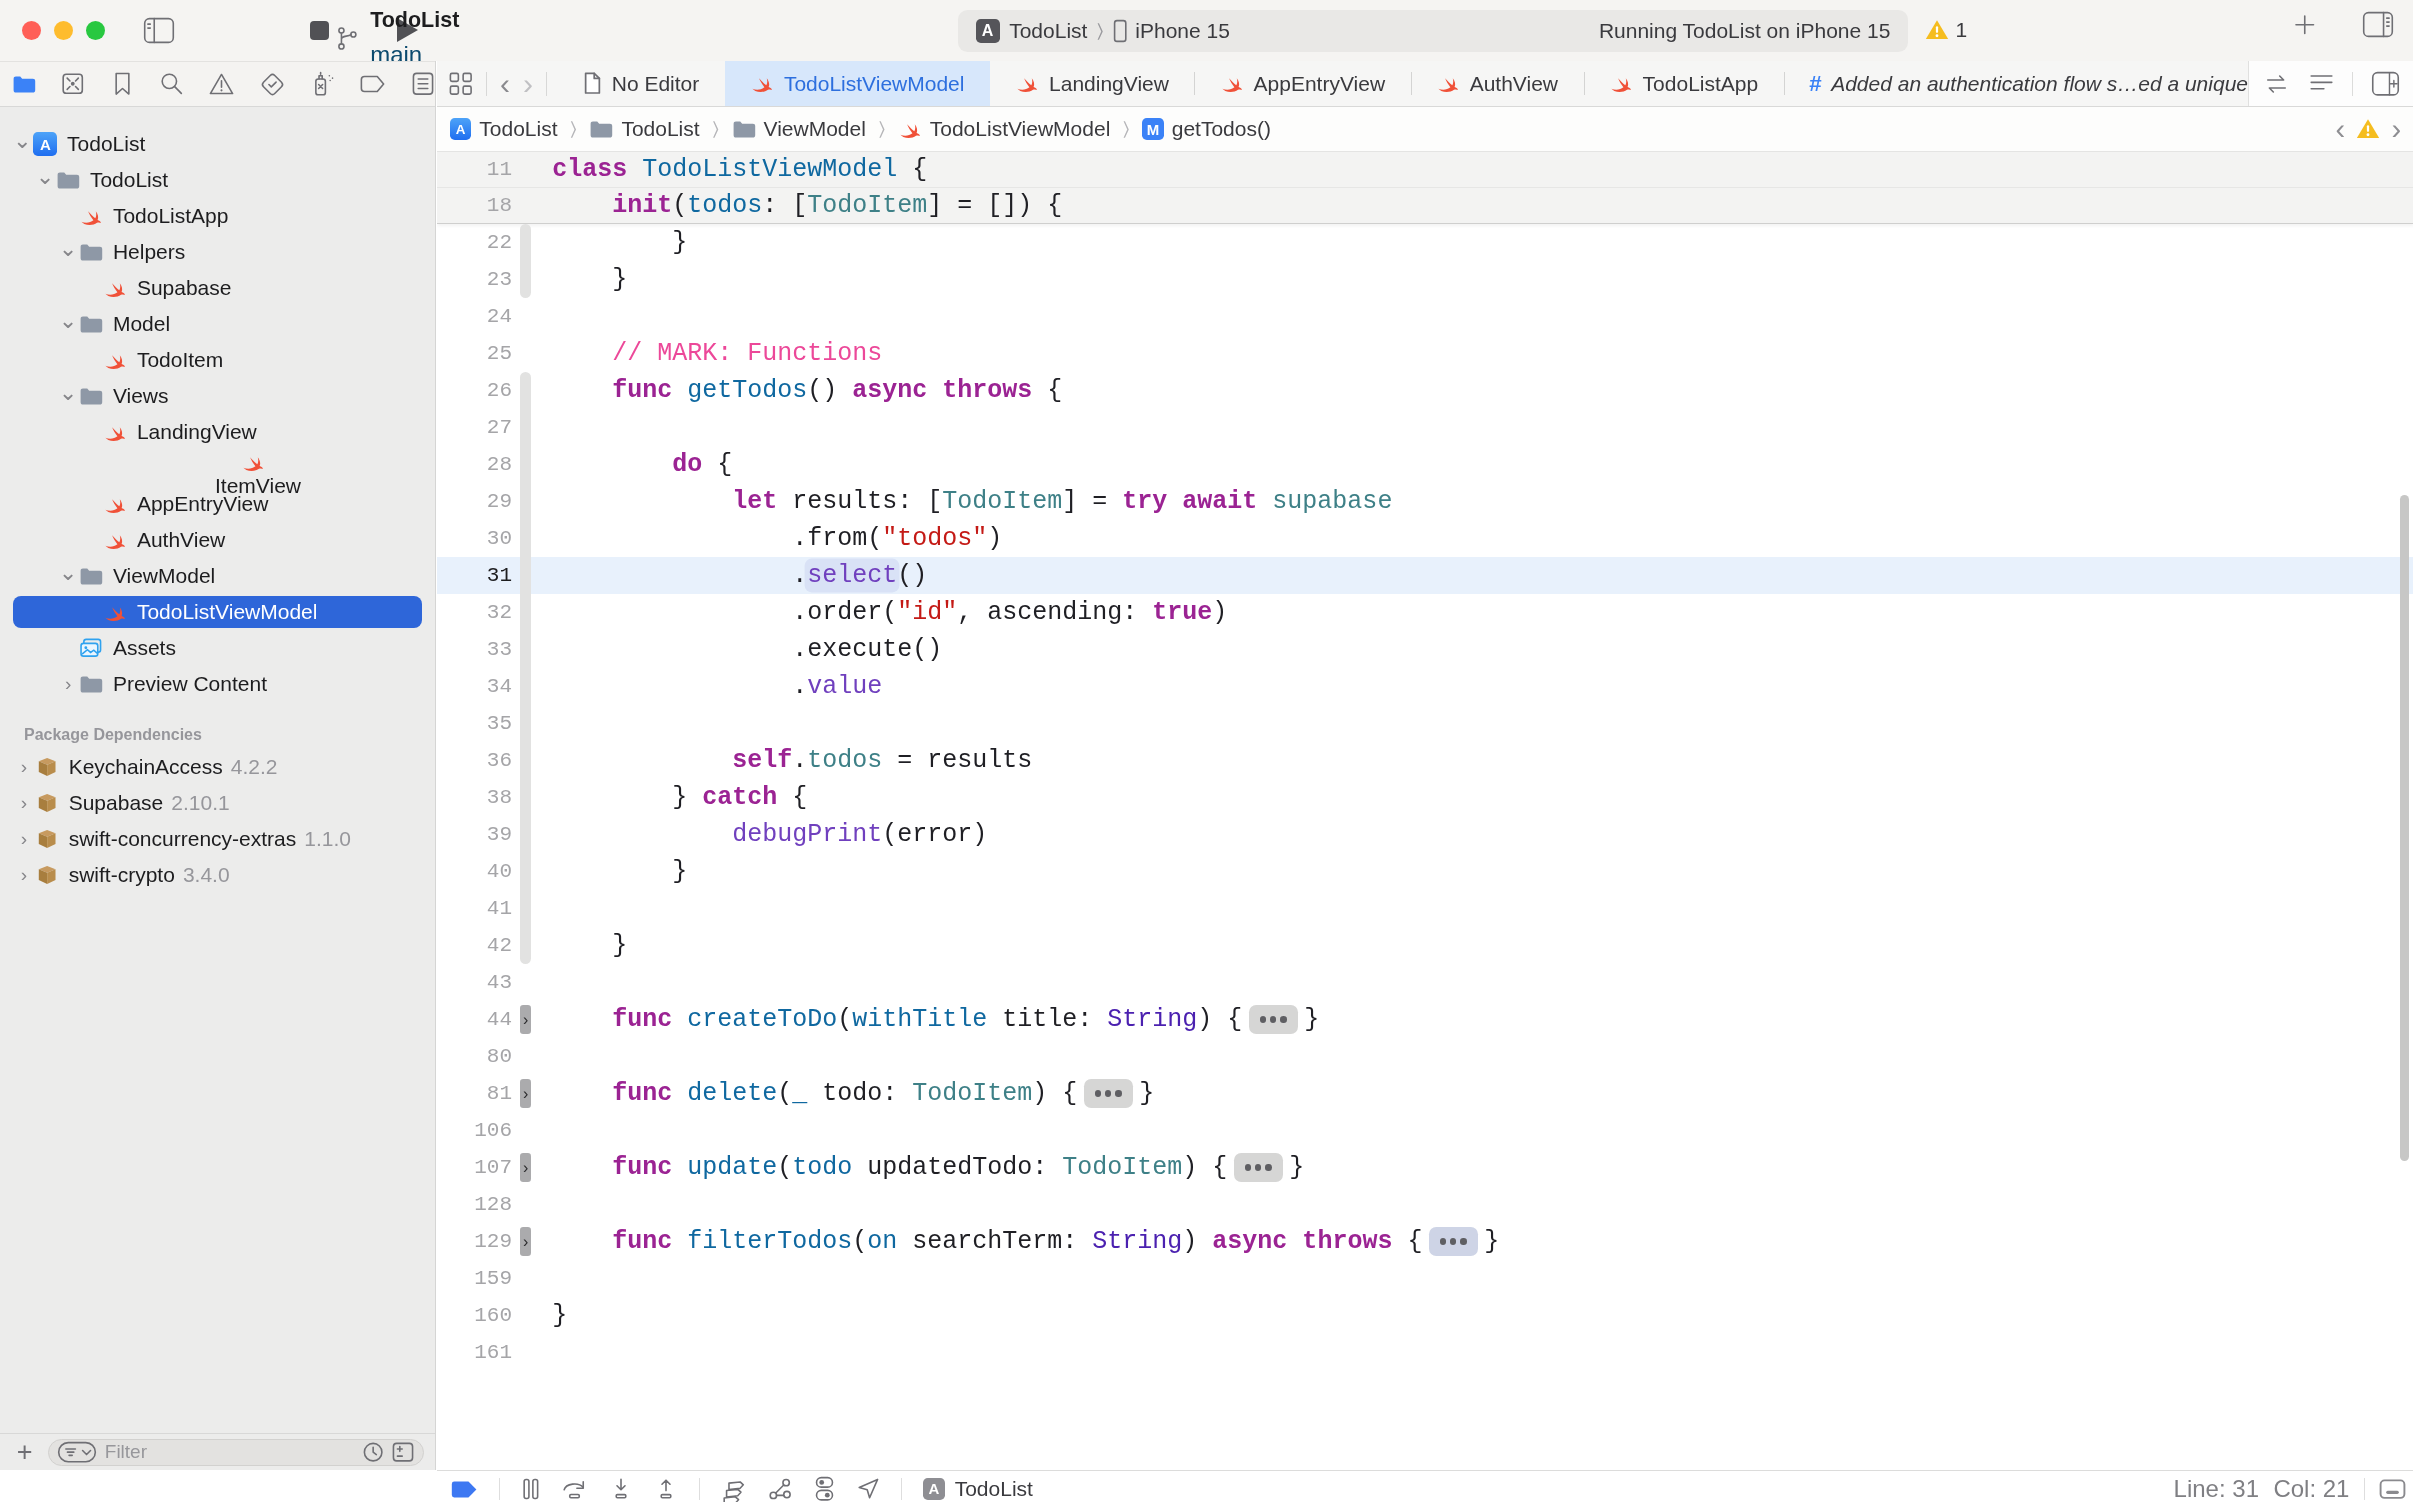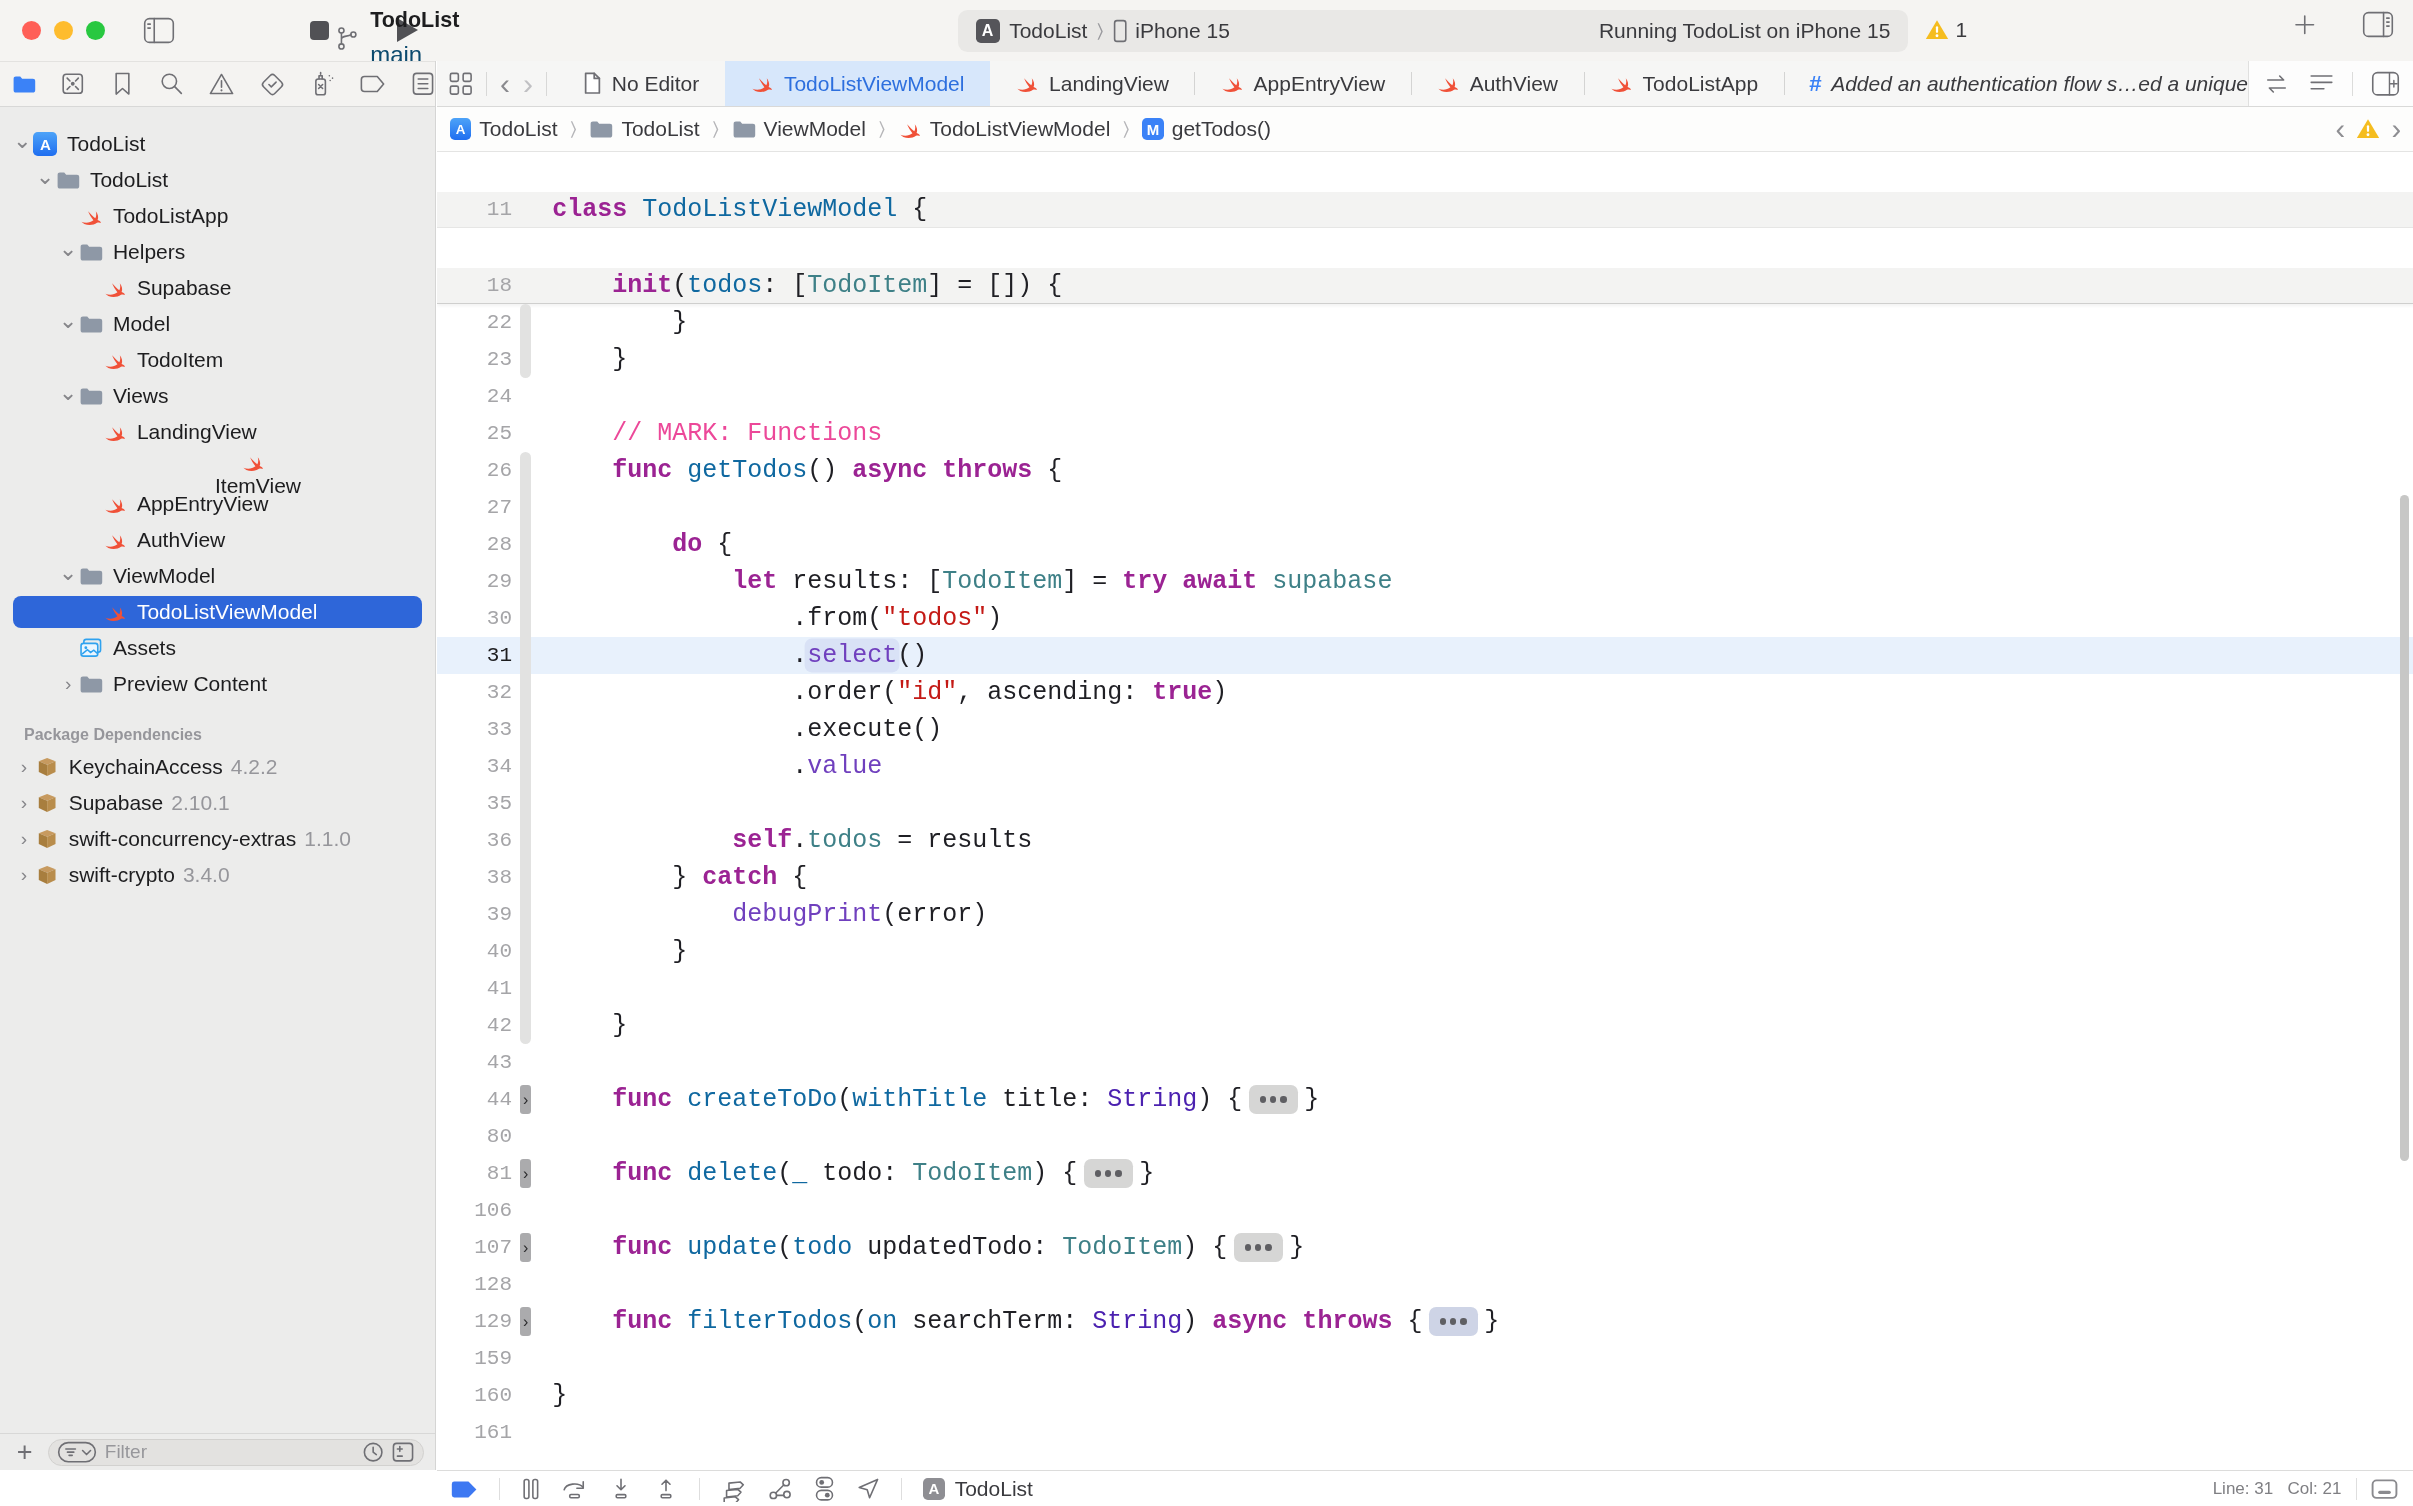--- a/index.html
+++ b/index.html
@@ -83,21 +83,21 @@
   #jumpbar { height:45px; background:#fdfdfc; border-bottom:0.8px solid #e4e4e3;
              display:flex; align-items:center; padding:0 12.8px; font-size:21px; color:#3a3a3e;}
   #breadcrumb { display:flex; align-items:center; gap:9.6px; }
   #breadcrumb .bsep { color:#b5b5b8; margin:0 3.2px; font-size:19px; }
   #jump-right { margin-left:auto; display:flex; align-items:center; gap:11.2px; color:#8e8e92; font-size:24px;}
 
   
   #code-area { flex:1; position:relative; overflow:hidden; background:#fff;
                font-family:"Liberation Mono", monospace; }
   .cl { height:37px; display:flex; align-items:center; position:relative; }
-  .cl.pinned { height:36px; background:#f3f3f2;margin-top:40px; }
+  .cl.pinned { height:36px; background:#f3f3f2; }
   .cl.pinned-1 { border-bottom:0.8px solid #e6e6e5; }
   .cl.pinned-2 { border-bottom:0.8px solid #cfcfce; box-shadow:0 2.4px 3.2px rgba(0,0,0,.05); }
   .cl.current { background:#e8f1fc; }
   .lnum { width:75px; text-align:right; font-size:21px; color:#a5a5a8; flex:none; }
   .cl.current .lnum { color:#1d1d1f; }
   .ribcol { width:11.2px; margin-left:8px; align-self:stretch; position:relative; flex:none;}
   .rib { position:absolute; left:0; width:11.2px; top:0; bottom:0; background:#e2e2e1; }
   .rib.start { border-radius:5.6px 5.6px 0 0; }
   .rib.end { border-radius:0 0 5.6px 5.6px; }
   .fold-marker { position:absolute; left:0; top:4px; width:11.2px; height:29px; background:#ababad;
@@ -118,22 +118,22 @@
   .fold-pill.blue { background:#ced4e6; }
   .fold-pill i { width:6.4px; height:6.4px; border-radius:50%; background:#5f5f63; }
   #vscrollbar { position:absolute; right:4.8px; top:343px; width:9.6px; height:666px;
                 background:#c7c7c6; border-radius:4.8px; }
 
   
   #debugbar { height:37px; border-top:0.8px solid #dcdcdb; background:#fff;
               display:flex; align-items:center; padding-left:14.4px; gap:21px; color:#7b7b7f;}
   #debugbar .vdiv { width:0.8px; height:22.3px; background:#dedede; }
   #debug-app { display:flex; align-items:center; gap:9.6px; font-size:21px; color:#3a3a3e;}
-  #status-right { margin-left:auto; display:flex; align-items:center; gap:14.4px; padding-right:16px;
-                  font-size:17px; color:#7f7f83; }
+  #status-right { margin-left:auto; display:flex; align-items:center; gap:14.4px; padding-right:8px;
+                  font-size:24px; color:#7f7f83; }
   #status-right .vdiv { width:0.8px; height:22.3px; background:#dedede; }
 
   .icon { display:inline-flex; align-items:center; justify-content:center; }
   svg { display:block; }
 </style>
 </head>
 <body>
 
 <div id="window">
 

